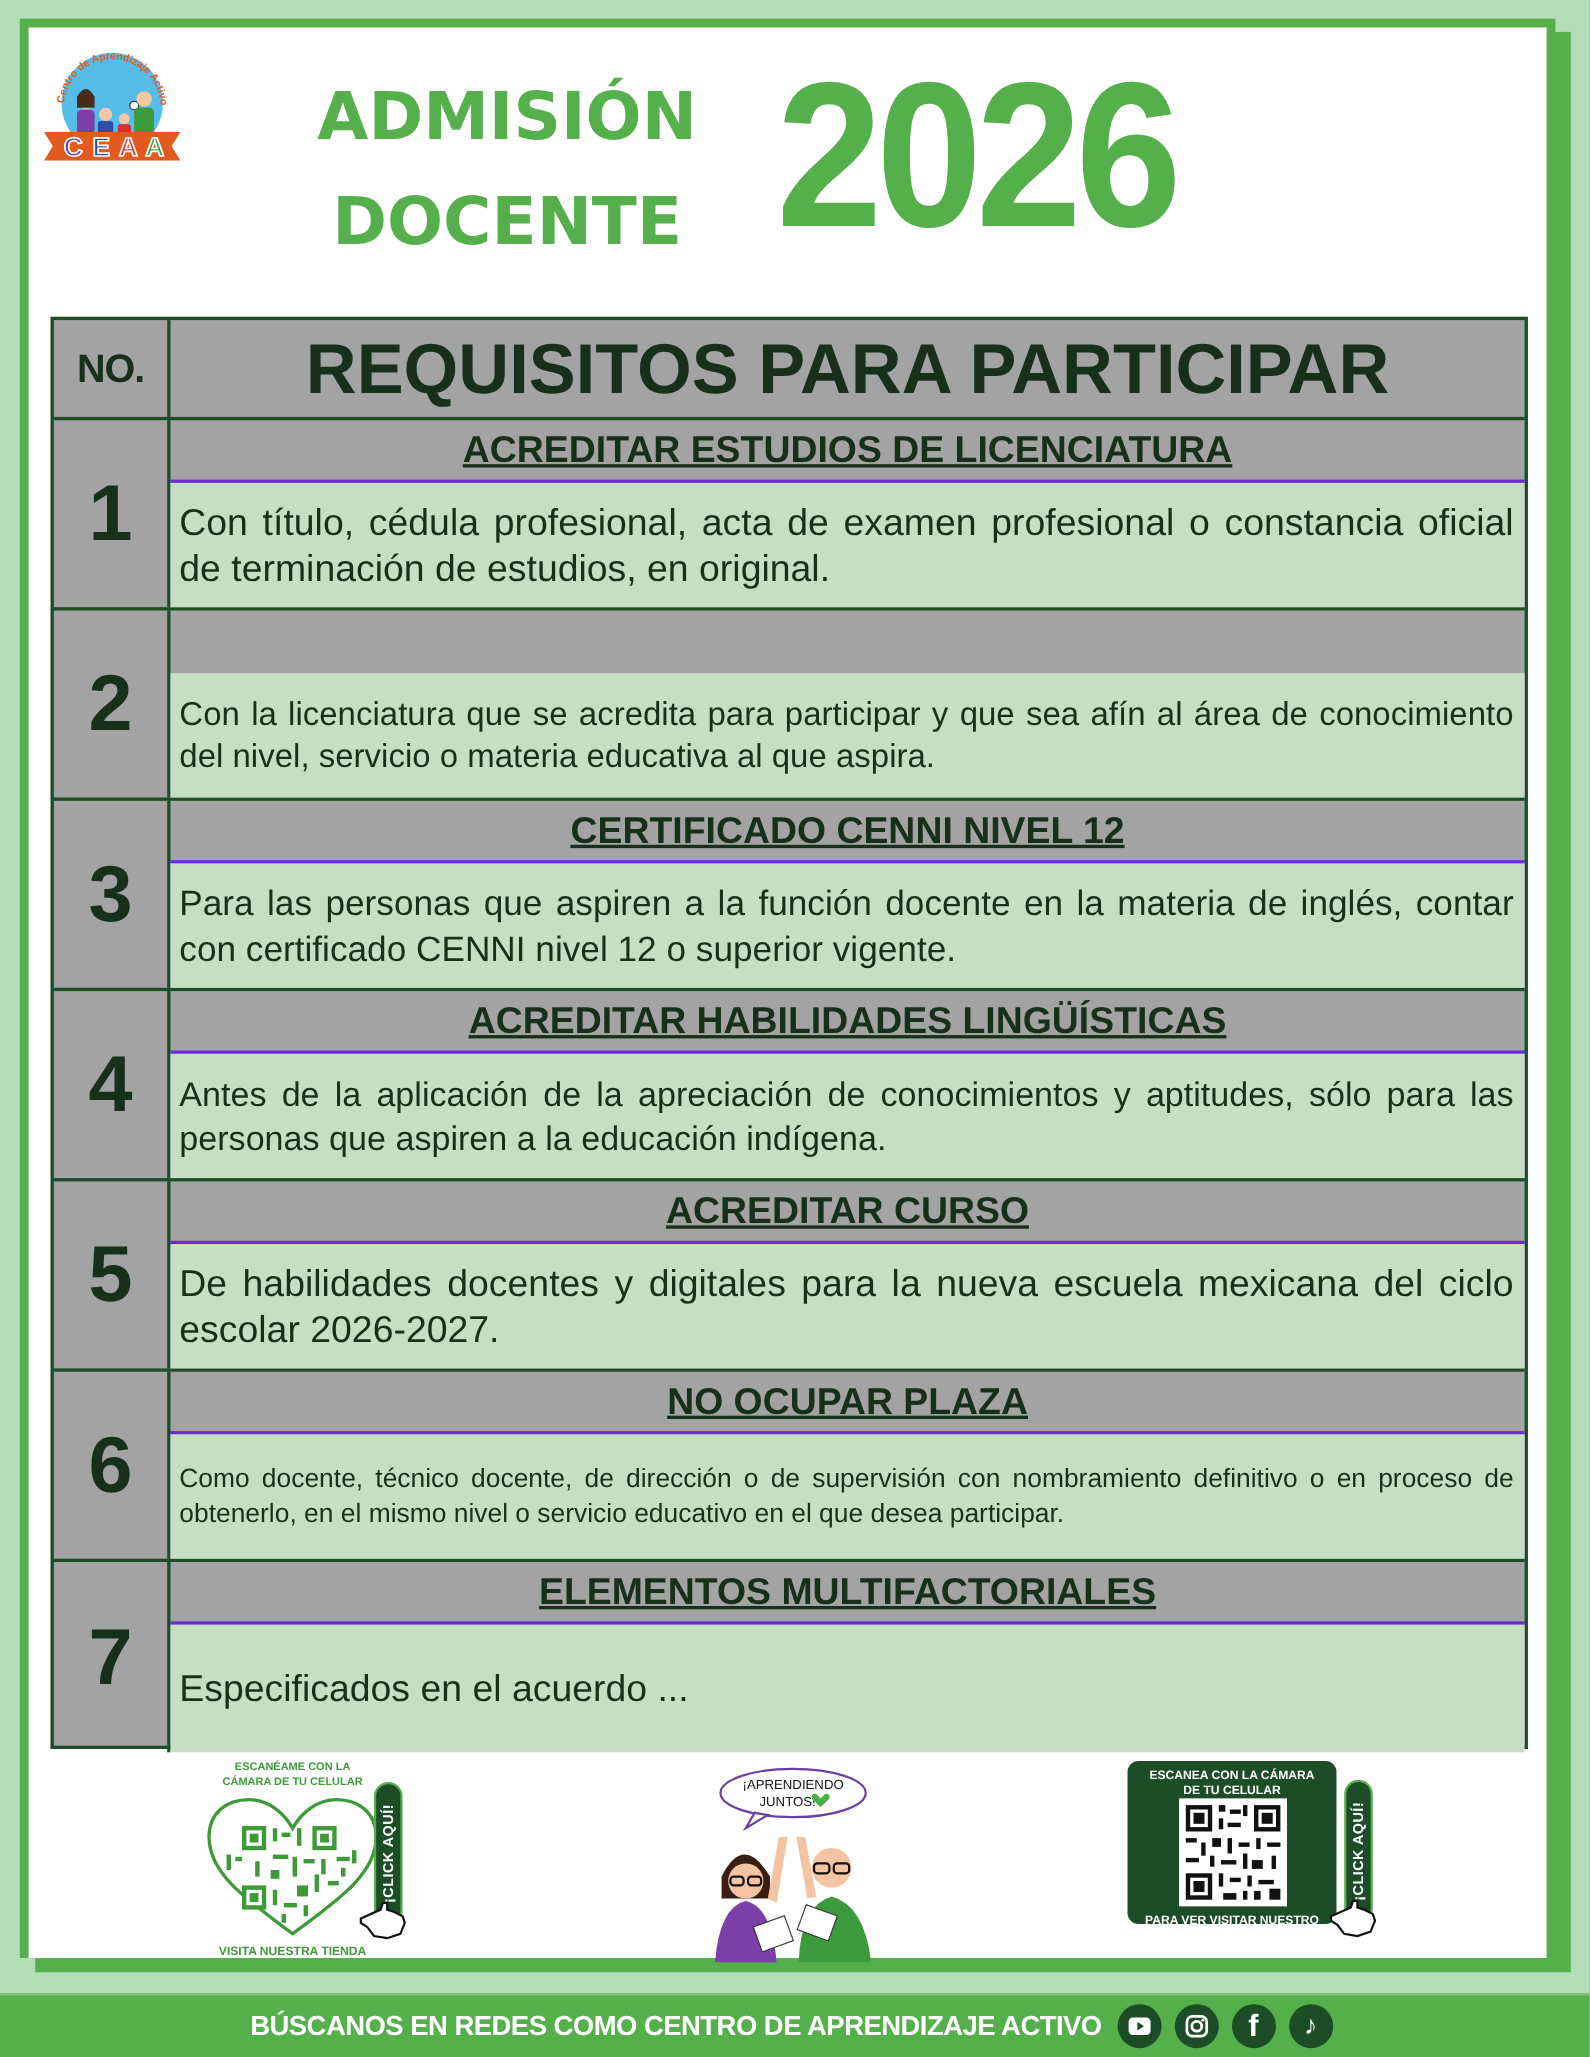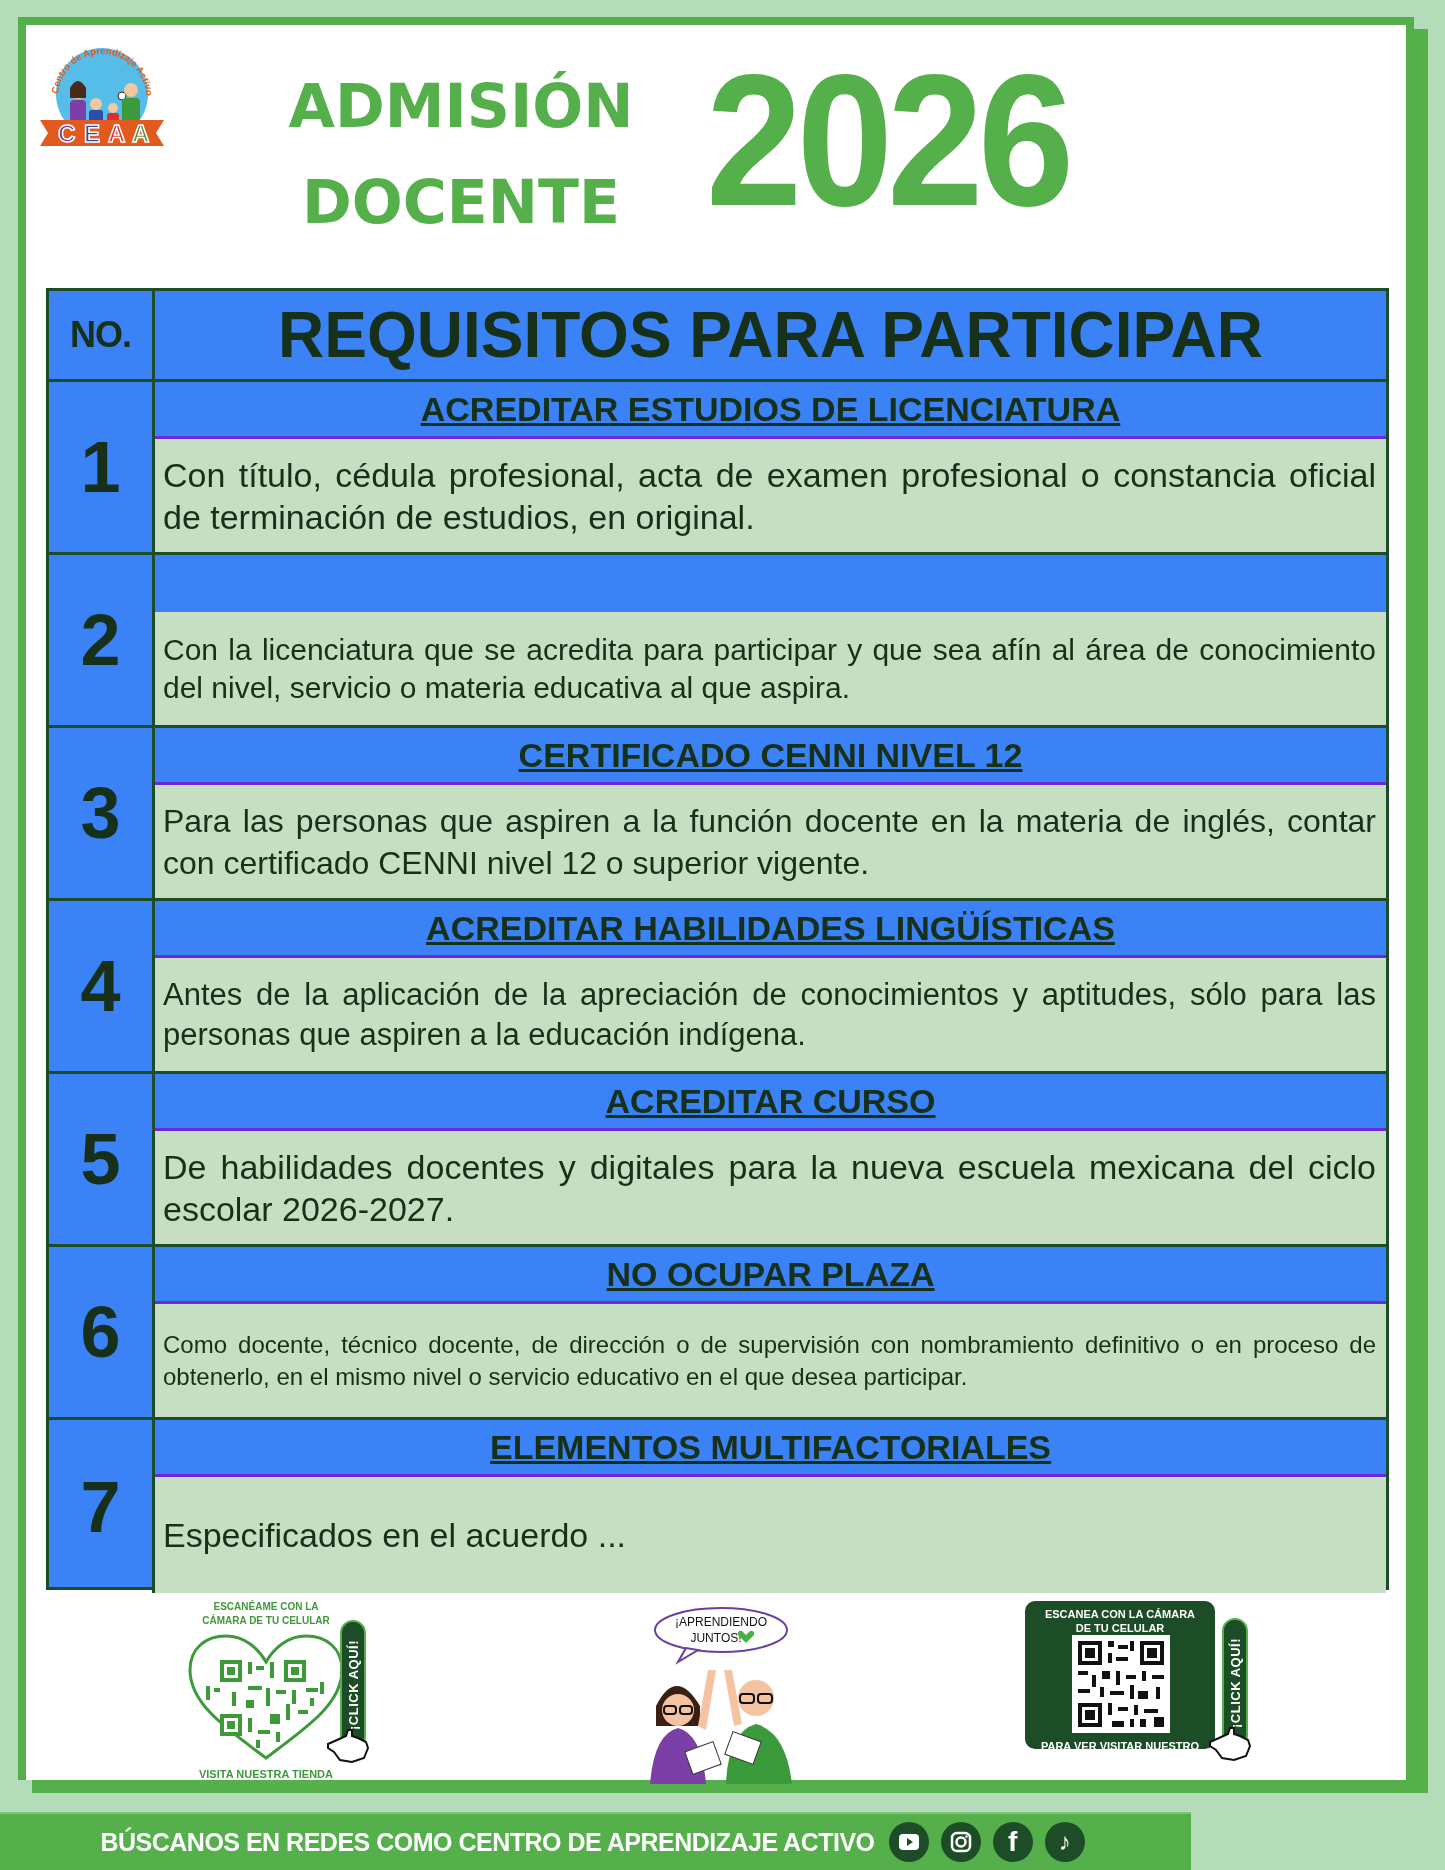--- a/index.html
+++ b/index.html
@@ -9,21 +9,21 @@
   .frame-shadow { position: absolute; left: 32px; top: 29px; width: 1396px; height: 1764px; background: #55af4b; }
   .frame { position: absolute; left: 18px; top: 17px; width: 1396px; height: 1763px; background: #55af4b; }
   .frame-inner { position: absolute; left: 26px; top: 25px; width: 1380px; height: 1755px; background: #ffffff; }
 
   
   .logo { position: absolute; left: 36px; top: 36px; width: 132px; height: 118px; }
   .title-small { position: absolute; left: 236px; top: 58px; width: 450px; text-align: center; color: #55af4b; font-weight: bold; font-size: 60px; line-height: 96px; letter-spacing: 0px; }
   .title-year { position: absolute; left: 706px; top: 40px; color: #55af4b; font-weight: bold; font-size: 188px; line-height: 200px; letter-spacing: -6px; font-family: "Liberation Sans", sans-serif; transform: scaleX(0.92); transform-origin: left; }
 
   
-  .req-table { position: absolute; left: 46px; top: 288px; width: 1343px; height: 1302px; border: 3px solid #1d4d26; background: #3b82f6; }
+  .req-table { position: absolute; left: 46px; top: 288px; width: 1343px; height: 1302px; border: 3px solid #1d4d26; background: #a3a3a3; }
   .hdr { position: absolute; left: 0; top: 0; width: 100%; height: 91px; border-bottom: 3px solid #1d4d26; }
   .hdr-no { position: absolute; left: 0; top: 0; width: 106px; height: 88px; border-right: 3px solid #1d4d26; display: flex; align-items: center; justify-content: center; color: #16301a; font-weight: bold; font-size: 36px; font-family: "Liberation Sans", sans-serif; letter-spacing: -1px; }
   .hdr-title { position: absolute; left: 106px; top: 0; right: 0; height: 88px; display: flex; align-items: center; justify-content: center; color: #16301a; font-weight: bold; font-size: 64px; font-family: "Liberation Sans", sans-serif; letter-spacing: 0px; }
 
   .row { position: absolute; left: 0; width: 100%; height: 173px; border-bottom: 3px solid #1d4d26; }
   .row:last-child { border-bottom: none; }
   .row-num { position: absolute; left: 0; top: 0; width: 106px; height: 100%; border-right: 3px solid #1d4d26; display: flex; align-items: center; justify-content: center; color: #16301a; font-weight: bold; font-size: 72px; font-family: "Liberation Sans", sans-serif; }
   .row-title { position: absolute; left: 106px; top: 0; right: 0; height: 57px; border-bottom: 3px solid #6d28d9; display: flex; align-items: center; justify-content: center; color: #16301a; font-weight: bold; font-size: 34px; font-family: "Liberation Sans", sans-serif; text-decoration: underline; }
   .row-desc { position: absolute; left: 106px; top: 57px; right: 0; bottom: 0; background: #c6dfc3; display: flex; align-items: center; padding: 0 10px 0 8px; color: #16301a; font-size: 34px; line-height: 42px; text-align: justify; font-family: "Liberation Sans", sans-serif; }
   .row-desc span { display: block; width: 100%; }
@@ -38,21 +38,21 @@
   .click-pill { position: absolute; width: 26px; height: 130px; border-radius: 13px; background: #1d4d26; color: #ffffff; font-weight: bold; font-size: 13px; font-family: "Liberation Sans", sans-serif; display: flex; align-items: center; justify-content: center; writing-mode: vertical-rl; transform: rotate(180deg); letter-spacing: 0.5px; border: 2px solid #55af4b; }
   .hand { position: absolute; width: 46px; height: 40px; }
 
   .mascots { position: absolute; left: 636px; top: 1606px; width: 170px; height: 178px; }
 
   .yt-card { position: absolute; left: 1025px; top: 1601px; width: 190px; height: 148px; background: #1d4d26; border-radius: 10px; }
   .yt-card .cap { position: absolute; left: 0; width: 100%; text-align: center; color: #ffffff; font-weight: bold; font-size: 11px; line-height: 14px; font-family: "Liberation Sans", sans-serif; }
   .yt-card .qr { position: absolute; left: 47px; top: 34px; width: 98px; height: 98px; background: #ffffff; }
 
   
-  .footer { position: absolute; left: 0; top: 1812px; width: 1191px; height: 58px; background: #55af4b; border-top: 2px solid #7fc27a; display: flex; align-items: center; justify-content: center; }
+  .footer { position: absolute; left: 0; top: 1812px; width: 1445px; height: 58px; background: #55af4b; border-top: 2px solid #7fc27a; display: flex; align-items: center; justify-content: center; }
   .footer-text { color: #ffffff; font-weight: bold; font-size: 25px; font-family: "Liberation Sans", sans-serif; letter-spacing: -0.5px; margin-right: 8px; }
   .social { width: 40px; height: 40px; border-radius: 50%; background: #1d4d26; display: flex; align-items: center; justify-content: center; margin: 0 6px; color: #ffffff; font-weight: bold; font-family: "Liberation Sans", sans-serif; }
 </style>
 </head>
 <body>
 
 <div class="frame-shadow"></div>
 <div class="frame"></div>
 <div class="frame-inner"></div>
 

